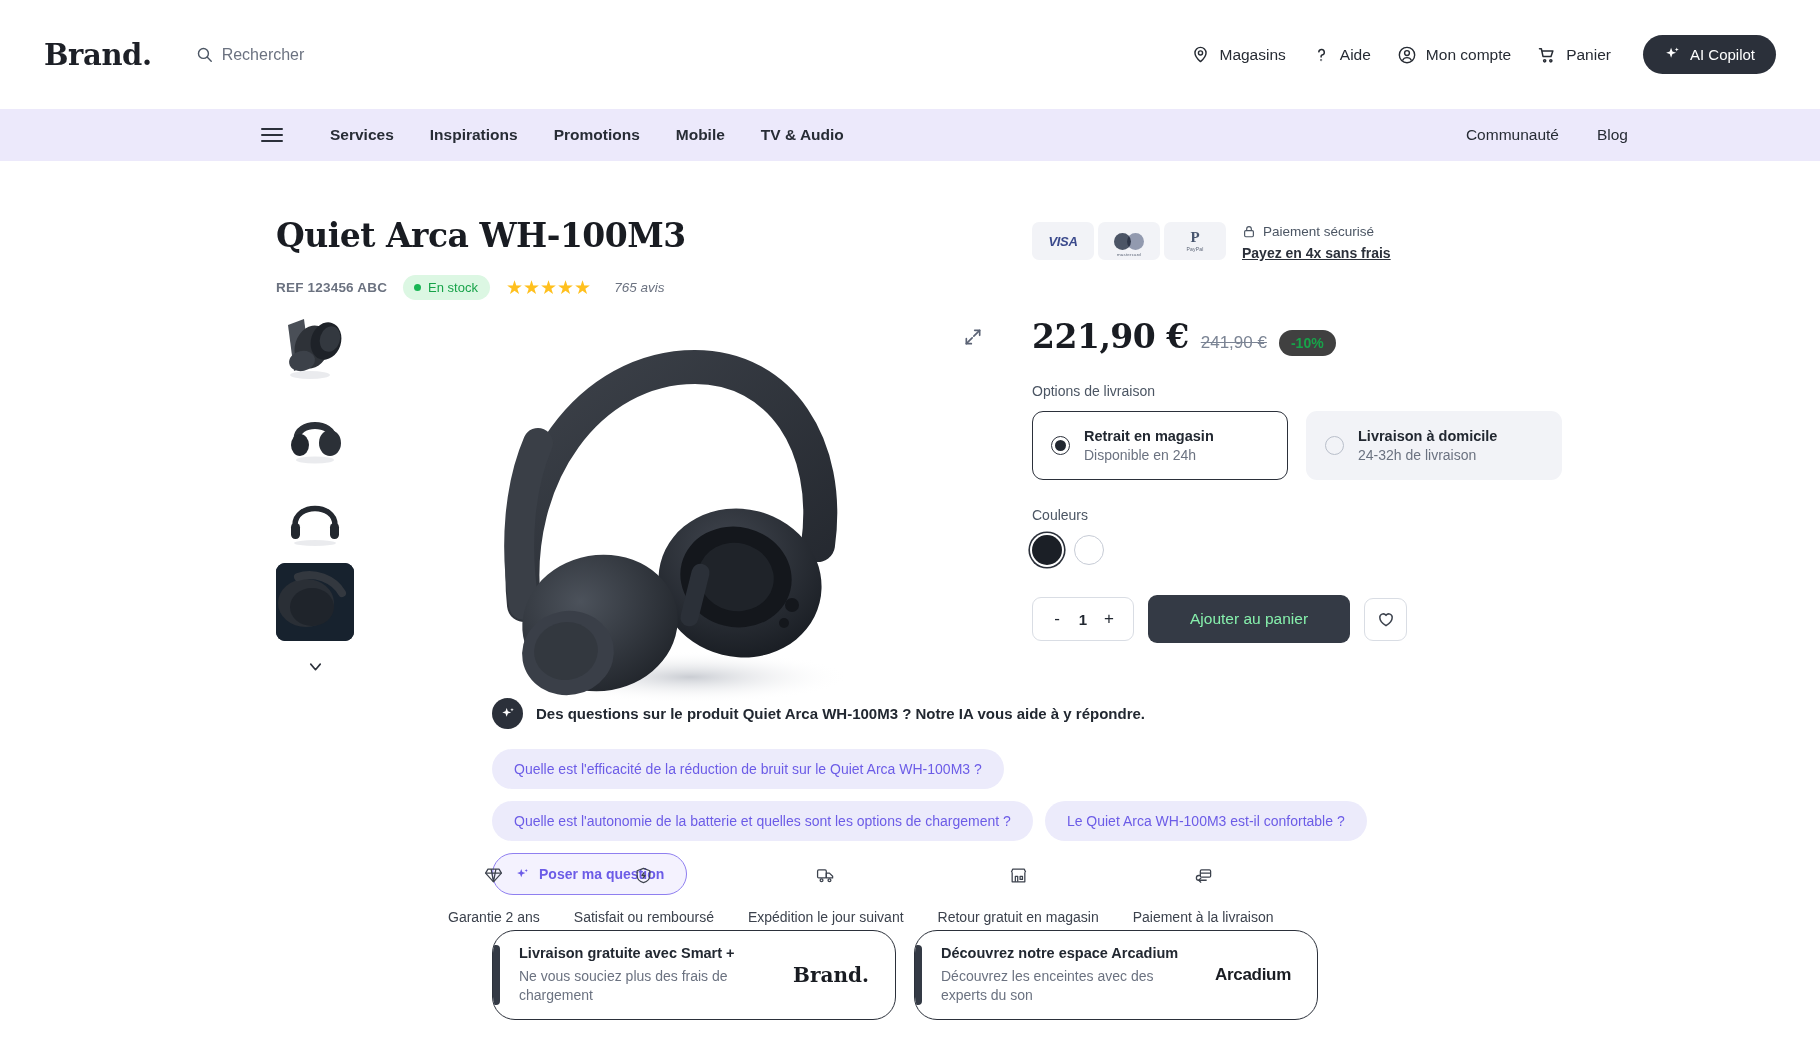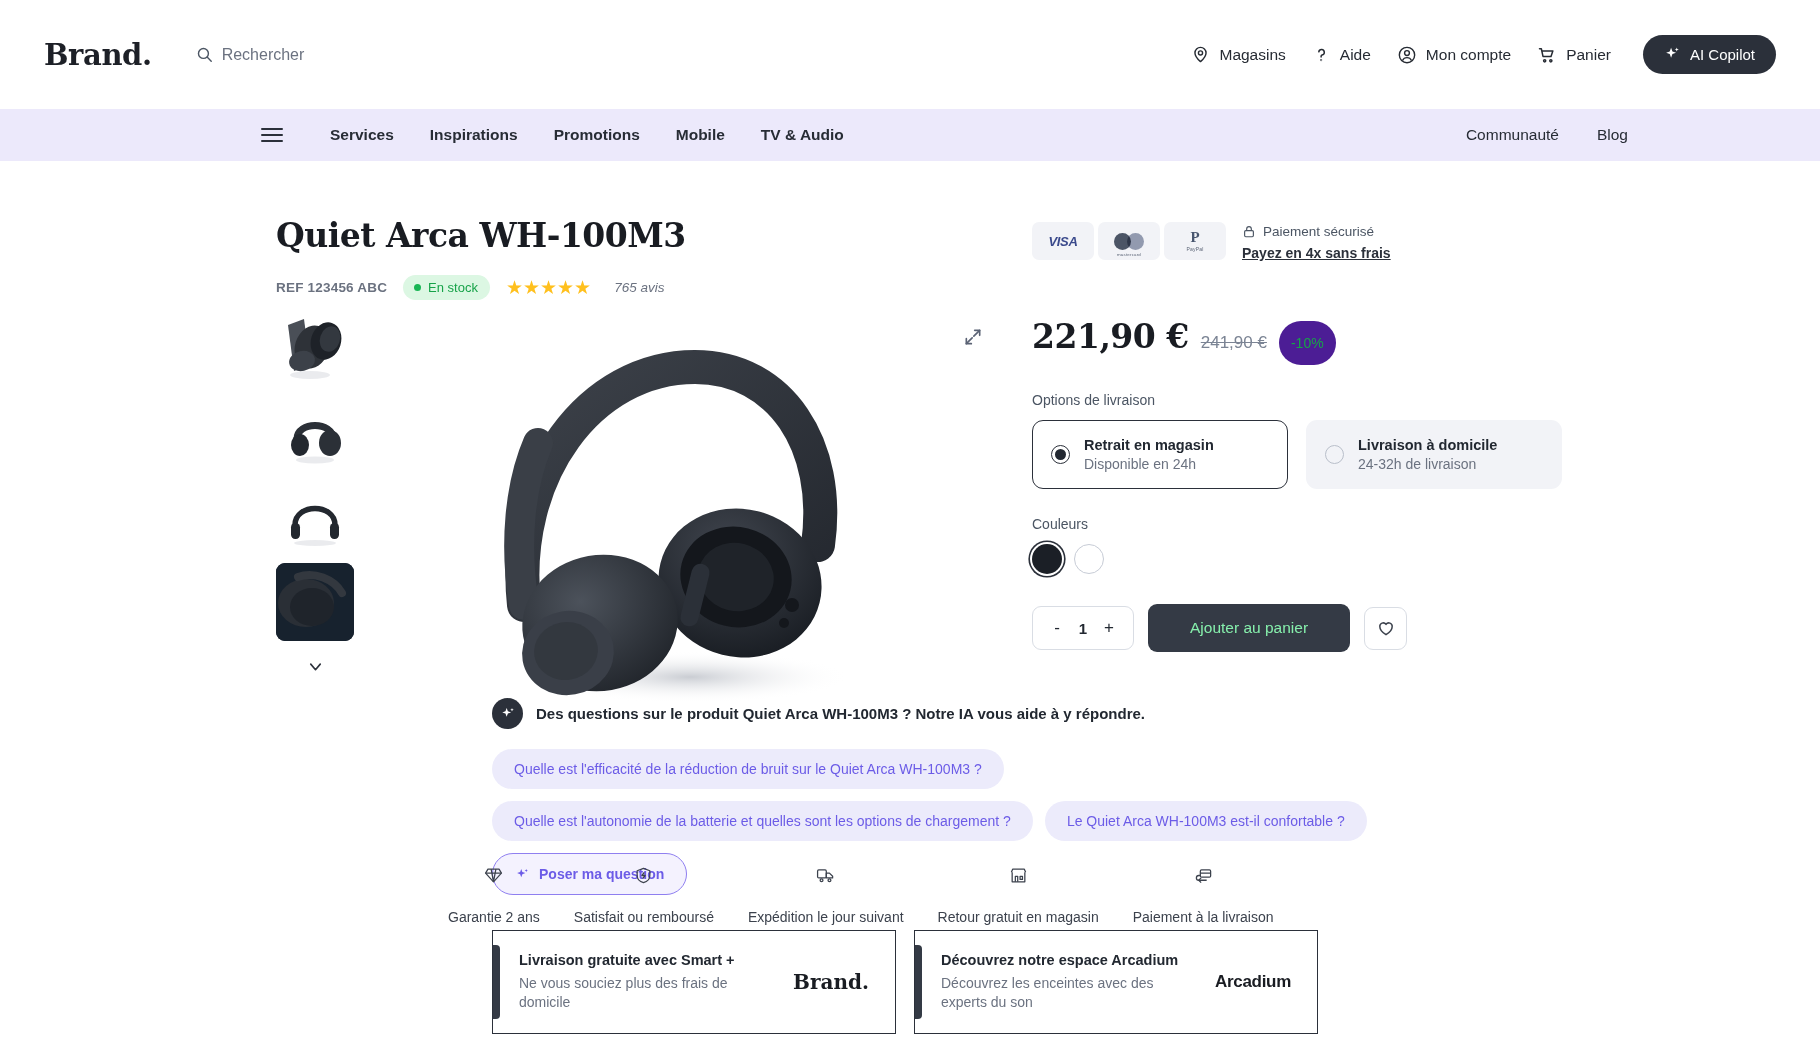--- a/index.html
+++ b/index.html
@@ -116,22 +116,22 @@
   .secure-row { display: flex; align-items: center; gap: 7px; font-size: 13.5px; font-weight: 500; color: #4b5563; }
   .pay4x { display: block; margin-top: 6px; font-size: 14px; font-weight: 600; color: #2b303a; text-decoration: underline; cursor: pointer; }
 
   .price-row { display: flex; align-items: baseline; gap: 12px; margin-top: 56px; }
   .price {
     font-family: "DejaVu Serif", serif;
     font-size: 33px; font-weight: 700; color: #191c22; letter-spacing: -0.5px;
   }
   .old-price { font-size: 17px; font-weight: 400; color: #7b8494; text-decoration: line-through; }
   .discount {
-    background: #4c1d95; color: #17a349; border-radius: 999px;
-    padding: 14px 12px; font-size: 14px; font-weight: 400;
+    background: #404040; color: #17a349; border-radius: 999px;
+    padding: 5px 12px; font-size: 14px; font-weight: 700;
   }
 
   .section-label { font-size: 14px; color: #4b5563; margin-top: 27px; }
   .delivery-opts { display: flex; gap: 18px; margin-top: 12px; }
   .delivery-card {
     flex: 1; display: flex; align-items: center; gap: 14px;
     border-radius: 11px; padding: 16px 18px; cursor: pointer;
   }
   .delivery-card.sel { background: #fff; border: 1.6px solid #2b303a; }
   .delivery-card.unsel { background: #f2f3f7; border: 1.6px solid transparent; }
@@ -183,21 +183,21 @@
     display: flex; align-items: center; gap: 9px; font-weight: 700;
   }
 
   
   .benefits { position: absolute; left: 448px; top: 866px; display: flex; align-items: center; gap: 34px; }
   .benefit { display: flex; align-items: center; gap: 24px; font-size: 14px; color: #3c424d; flex-direction: column; }
 
   
   .banners { position: absolute; left: 492px; top: 930px; display: flex; gap: 18px; }
   .banner {
-    width: 404px; height: 104px; border-radius: 0;
+    width: 404px; height: 90px; border-radius: 23px;
     border: 1.4px solid #2b303a; background: #fff;
     display: flex; align-items: center; position: relative; overflow: hidden;
     padding: 0 26px 0 26px; cursor: pointer;
   }
   .banner .accent { position: absolute; left: 0; top: 14px; bottom: 14px; width: 7px; background: #343a45; border-radius: 0 4px 4px 0; }
   .banner .bd { flex: 1; }
   .b-title { font-size: 14.5px; font-weight: 700; color: #222831; }
   .b-sub { font-size: 14px; color: #6b7280; margin-top: 6px; line-height: 1.35; max-width: 250px; }
   .b-logo-brand { font-family: "DejaVu Serif", serif; font-weight: 700; font-size: 20px; color: #191c22; }
   .b-logo-arc { font-family: "Liberation Sans", sans-serif; font-weight: 700; font-size: 17px; color: #191c22; letter-spacing: -0.3px; }
@@ -570,21 +570,21 @@
       </span>
       <span>Paiement à la livraison</span>
     </div>
   </div>
 
   <div class="banners">
     <div class="banner">
       <span class="accent"></span>
       <div class="bd">
         <div class="b-title">Livraison gratuite avec Smart +</div>
-        <div class="b-sub">Ne vous souciez plus des frais de domicile</div>
+        <div class="b-sub">Ne vous souciez plus des frais de chargement</div>
       </div>
       <div class="b-logo-brand">Brand.</div>
     </div>
 
     <div class="banner">
       <span class="accent"></span>
       <div class="bd">
         <div class="b-title">Découvrez notre espace Arcadium</div>
         <div class="b-sub">Découvrez les enceintes avec des experts du son</div>
       </div>

